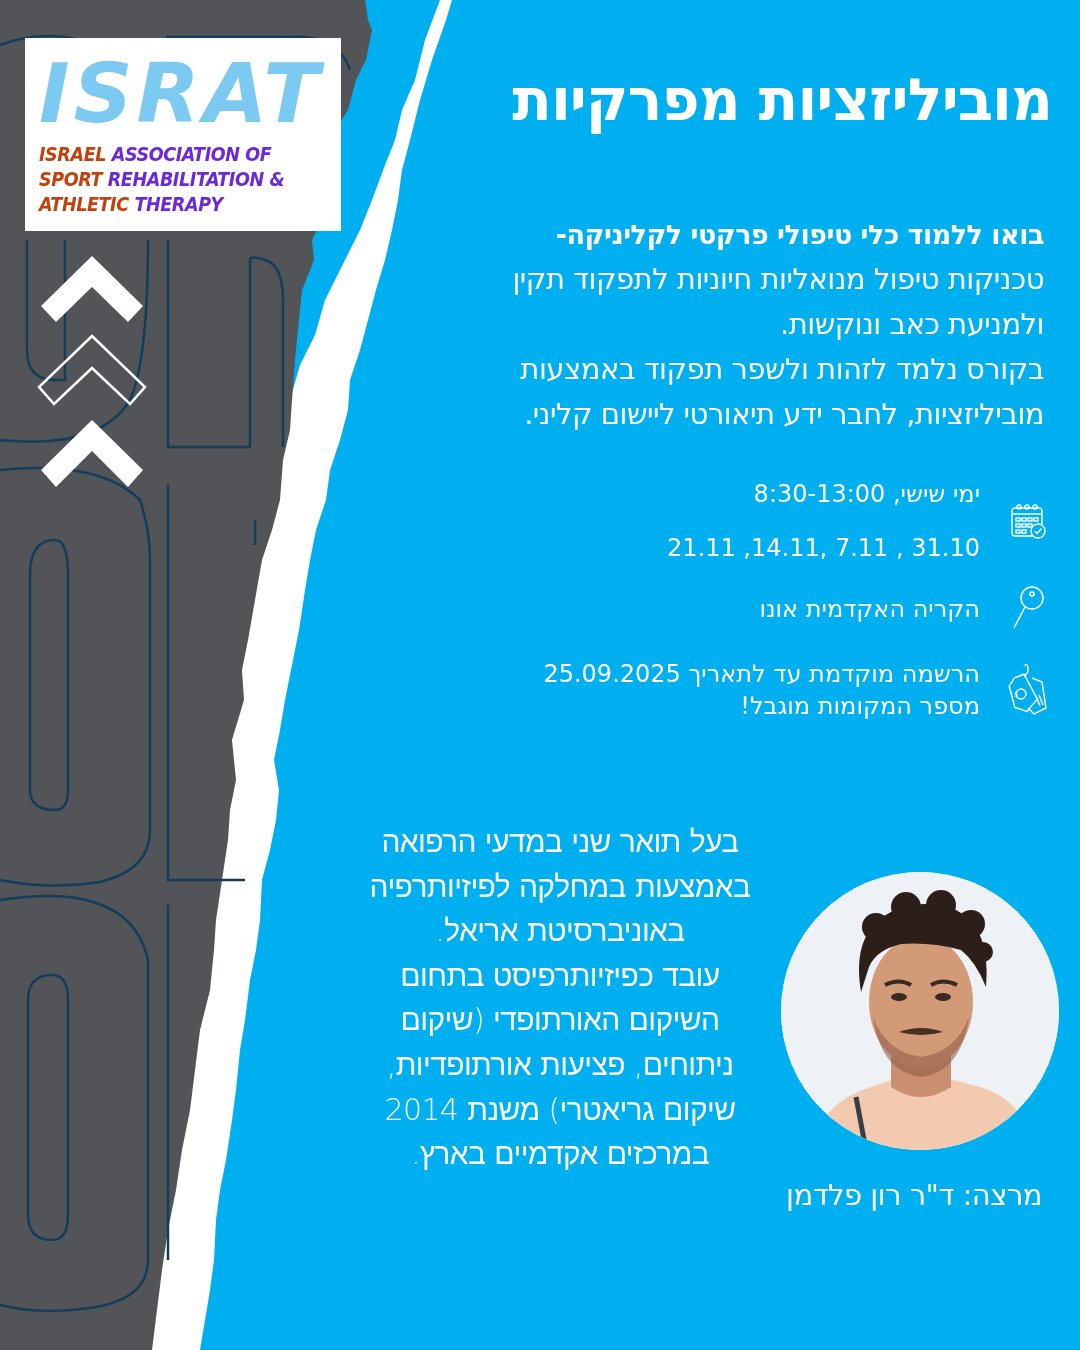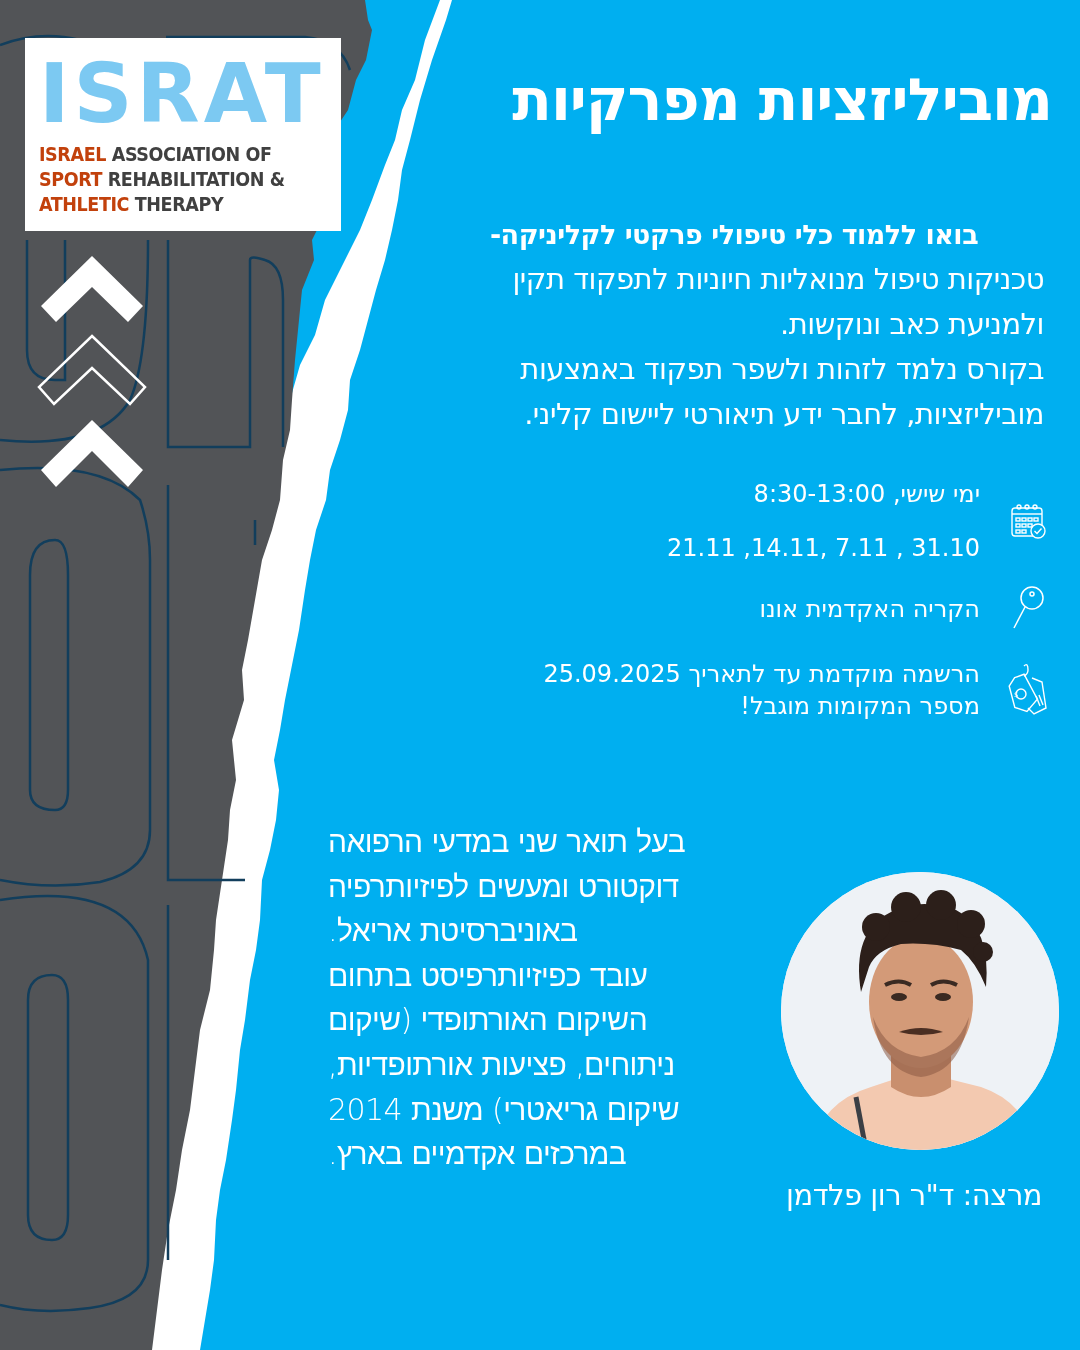--- a/index.html
+++ b/index.html
@@ -9,53 +9,53 @@
       background: #00aff0;
       font-family: "DejaVu Sans", "Liberation Sans", sans-serif;
       color: #ffffff;
     }
     .left-panel {
       position: absolute; left: 0; top: 0; width: 460px; height: 1350px;
     }
     .left-panel svg { position: absolute; left: 0; top: 0; }
     .logo-box {
       position: absolute; left: 25px; top: 38px; width: 316px; height: 193px;
-      background: #ffffff; padding: 20px 14px 17px 14px;
+      background: #ffffff; padding: 20px 14px 17px 14px; font-style: italic;
     }
     .logo-big {
       font-family: "DejaVu Sans", sans-serif; font-weight: bold;
       font-size: 82px; line-height: 72px; letter-spacing: 4px;
       color: #7cc9f2; white-space: nowrap; position: relative;
     }
     .logo-lines {
       margin-top: 12px; font-family: "DejaVu Sans Condensed", "DejaVu Sans", sans-serif;
       font-weight: bold; font-size: 19.5px; line-height: 25px; letter-spacing: -0.4px;
       white-space: nowrap;
     }
     .logo-lines .hl { color: #c2410c; }
-    .logo-lines .dk { color: #404040; }
+    .logo-lines .dk { color: #6d28d9; }
 
     .title {
       position: absolute; right: 28px; top: 66px;
       font-size: 58px; font-weight: bold; direction: rtl; text-align: center;
       white-space: nowrap; letter-spacing: -1px;
     }
     .intro {
       position: absolute; right: 36px; top: 212px; width: 620px;
       direction: rtl; text-align: right; font-size: 29px; line-height: 45px;
       letter-spacing: -0.5px;
     }
-    .intro .lead { font-weight: bold; font-size: 27px; text-align: center; }
+    .intro .lead { font-weight: bold; font-size: 27px; }
     .details { position: absolute; right: 30px; top: 478px; width: 620px; direction: rtl; }
     .detail-row { display: flex; flex-direction: row; align-items: center; text-align: right; }
     .detail-icon { width: 44px; flex: 0 0 44px; margin-left: 26px; display: flex; justify-content: center; }
     .detail-text { font-weight: normal; font-size: 24px; line-height: 32px; white-space: nowrap; }
     .bio {
-      position: absolute; left: 328px; top: 820px; width: 432px;
-      direction: rtl; text-align: left; font-size: 30px; line-height: 44.6px;
+      position: absolute; left: 344px; top: 820px; width: 432px;
+      direction: rtl; text-align: center; font-size: 30px; line-height: 44.6px;
       letter-spacing: -0.6px; font-weight: 300;
     }
     .photo {
       position: absolute; left: 781px; top: 872px; width: 278px; height: 278px;
       border-radius: 50%; overflow: hidden; background: #f2f5f8;
     }
     .speaker {
       position: absolute; right: 38px; top: 1178px; direction: rtl;
       font-size: 29px; white-space: nowrap; letter-spacing: -0.5px;
     }
@@ -163,21 +163,21 @@
     </div>
     <div>
       <div class="detail-text">הרשמה  מוקדמת עד לתאריך 25.09.2025</div>
       <div class="detail-text">מספר המקומות מוגבל!</div>
     </div>
   </div>
 </div>
 
 <div class="bio">
   <div>בעל  תואר שני במדעי הרפואה</div>
-  <div>דוקטורט ומעשים לפיזיותרפיה</div>
+  <div>באמצעות במחלקה לפיזיותרפיה</div>
   <div>באוניברסיטת אריאל.</div>
   <div>עובד כפיזיותרפיסט בתחום</div>
   <div>השיקום האורתופדי (שיקום</div>
   <div>ניתוחים, פציעות אורתופדיות,</div>
   <div>שיקום גריאטרי) משנת 2014</div>
   <div>במרכזים אקדמיים בארץ.</div>
 </div>
 
 <div class="photo">
   <svg width="278" height="278" viewBox="0 0 278 278">

